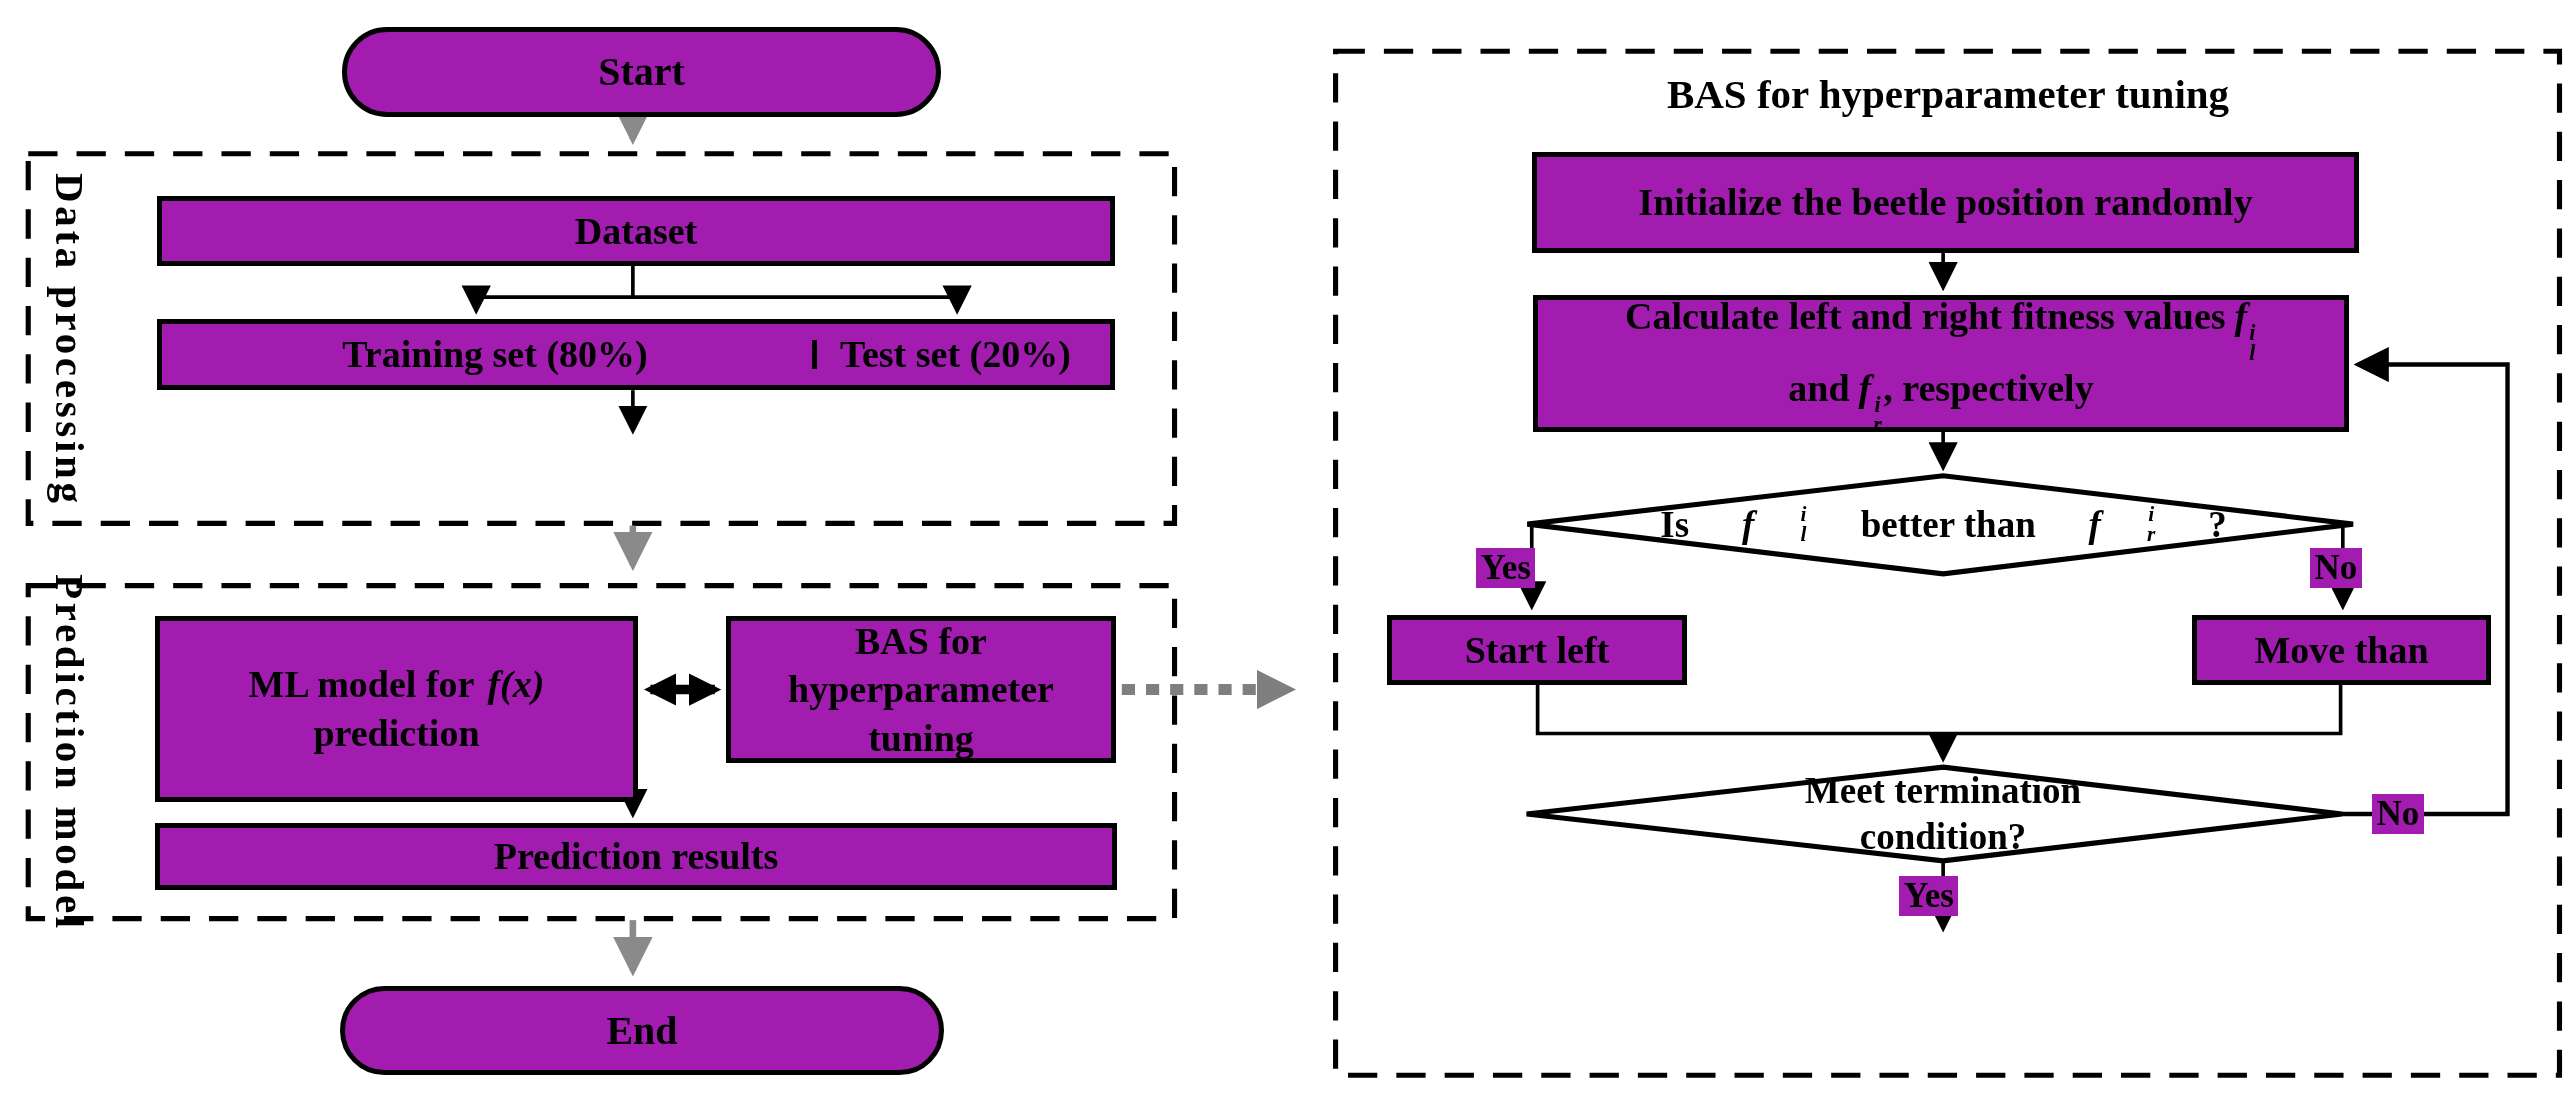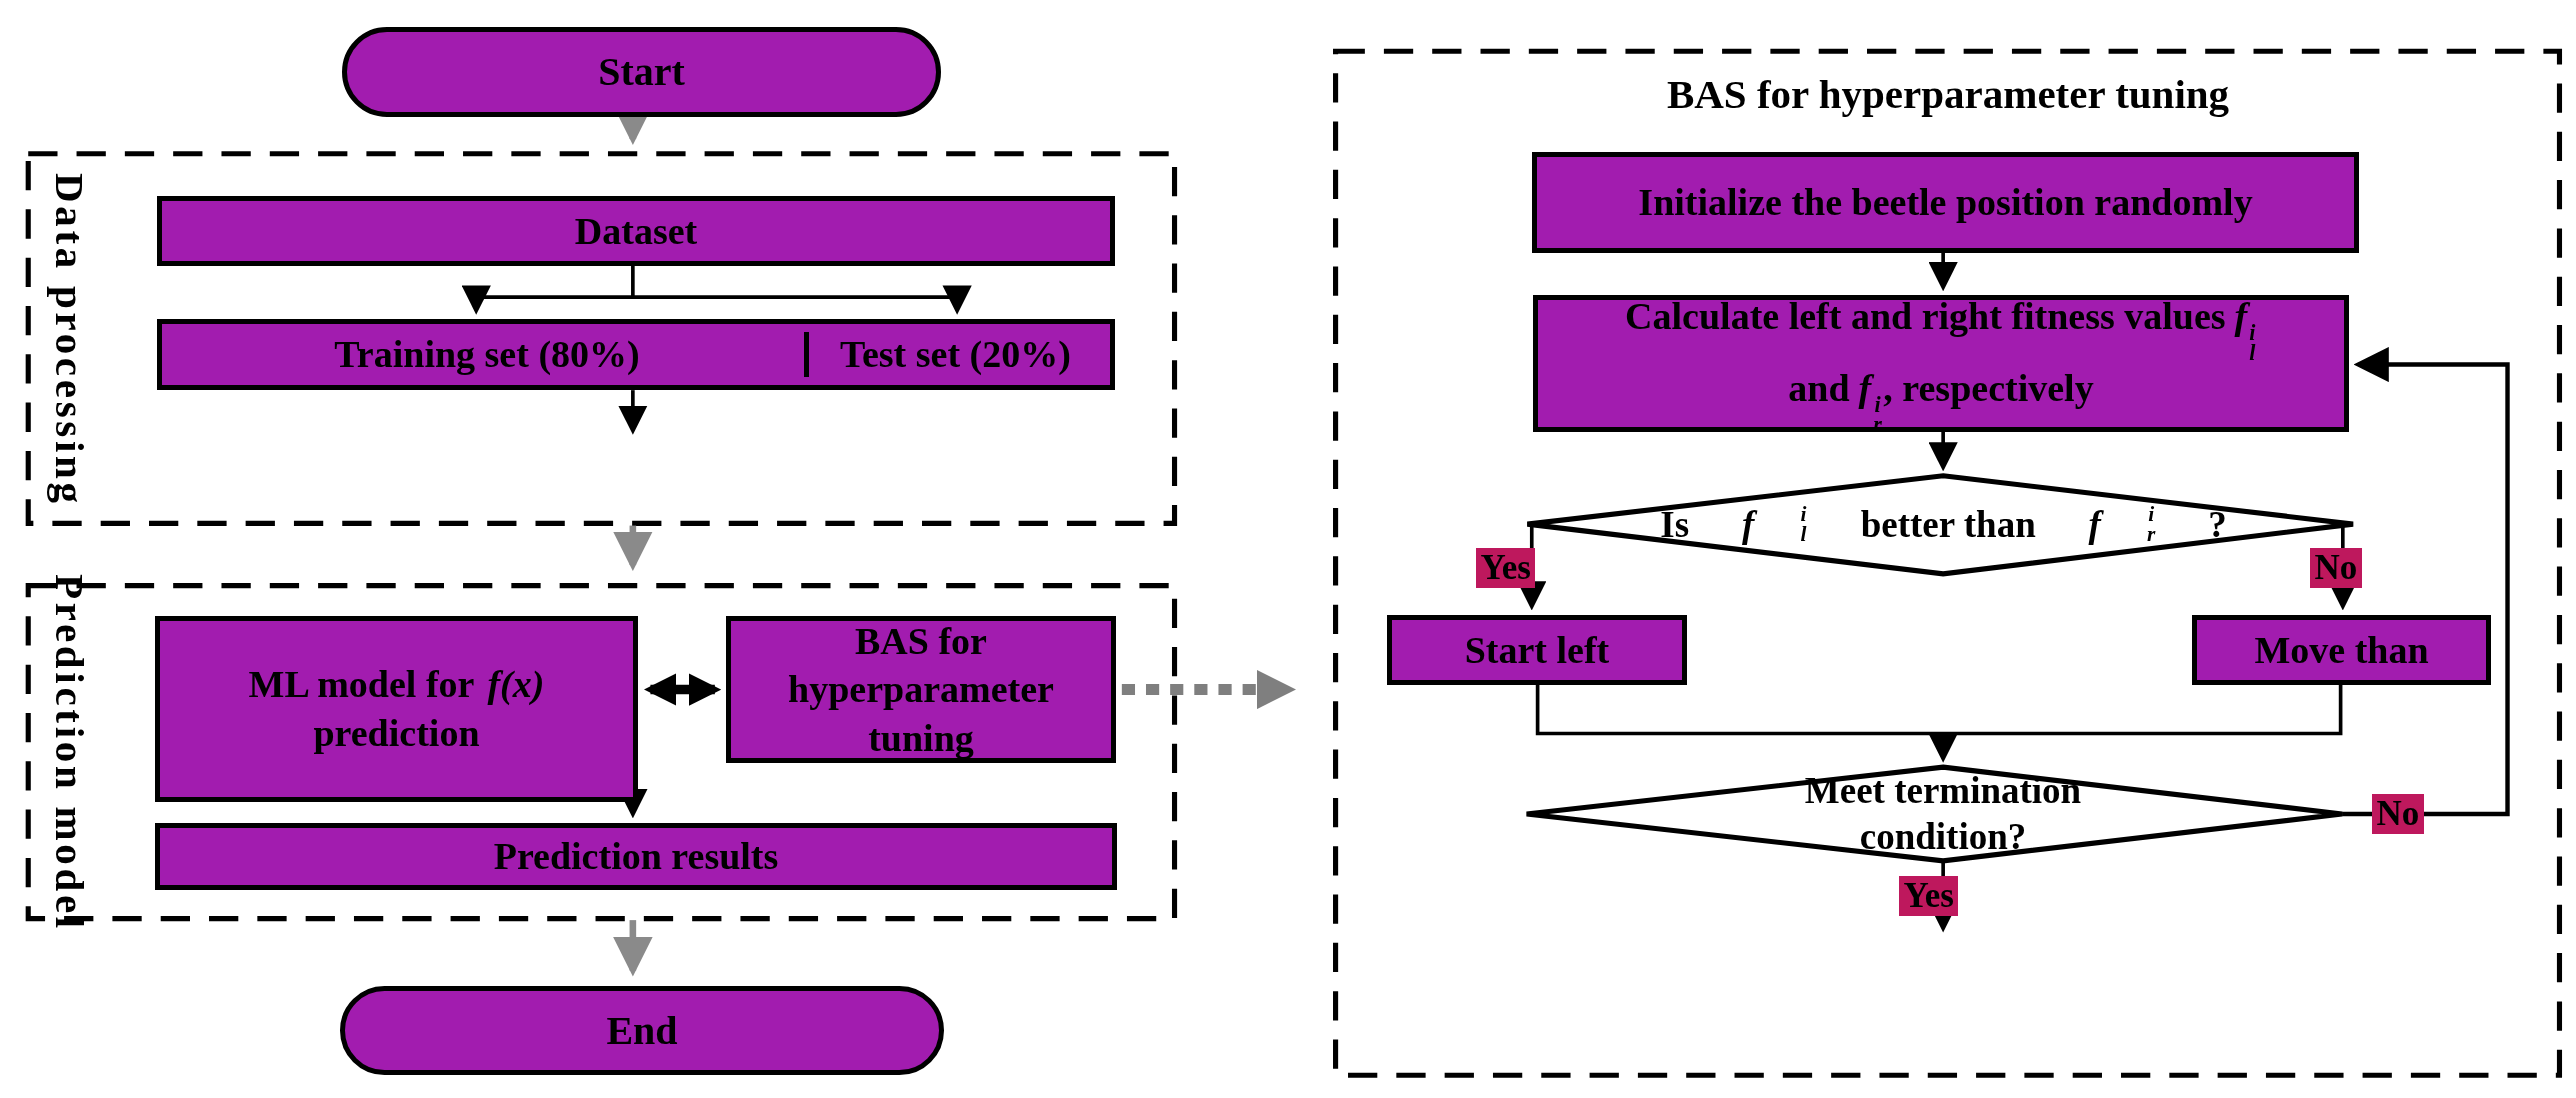--- a/index.html
+++ b/index.html
@@ -15,21 +15,21 @@
   }
   .pill{border-radius:47px;font-size:40px;}
   .vwrap{position:absolute;display:flex;align-items:center;justify-content:center;z-index:3;}
   .vwrap .vtext{writing-mode:vertical-rl;white-space:nowrap;font-size:41px;letter-spacing:3.7px;}
   .paneltitle{
     position:absolute;z-index:3;text-align:center;font-size:41px;
   }
   .dlabel{position:absolute;z-index:3;display:flex;align-items:center;justify-content:center;
     text-align:center;font-size:37px;line-height:1.24;background:transparent;}
   .tag{position:absolute;z-index:4;display:flex;align-items:center;justify-content:center;
-    font-size:35px;background:#be185d;padding:0 4.4px;}
+    font-size:35px;background:#a21caf;padding:0 4.4px;}
   .splitcells{display:flex;width:100%;height:100%;}
   .cell{display:flex;align-items:center;justify-content:center;height:100%;}
   .cell.training{width:639px;border-right:5.1px solid #000;box-sizing:border-box;}
   .cell.test{flex:1;}
   .mfx{font-style:italic;margin-left:13px;}
   .mf{font-style:italic;}
   .mword{margin:0 8.8px;}
   .mword-l{margin-left:8.8px;}
   .mss{display:inline-flex;flex-direction:column;font-size:0.58em;line-height:0.92;
     vertical-align:-0.5em;font-style:italic;margin-left:2.2px;margin-right:1.5px;}
@@ -93,21 +93,21 @@
   </div>
 
   <div class="vwrap" style="left:32px;top:160px;width:76px;height:359px;">
     <span class="vtext">Data processing</span>
   </div>
 
   <div class="box" style="left:157px;top:196px;width:958px;height:70px;">
     <span>Dataset</span>
   </div>
 
-  <div class="box" style="left:157px;top:319px;width:958px;height:71px;padding:8px;">
+  <div class="box" style="left:157px;top:319px;width:958px;height:71px;padding:16px;">
     <div class="splitcells">
       <div class="cell training">
         <span>Training set (80%)</span>
       </div>
       <div class="cell test">
         <span>Test set (20%)</span>
       </div>
     </div>
   </div>
 

